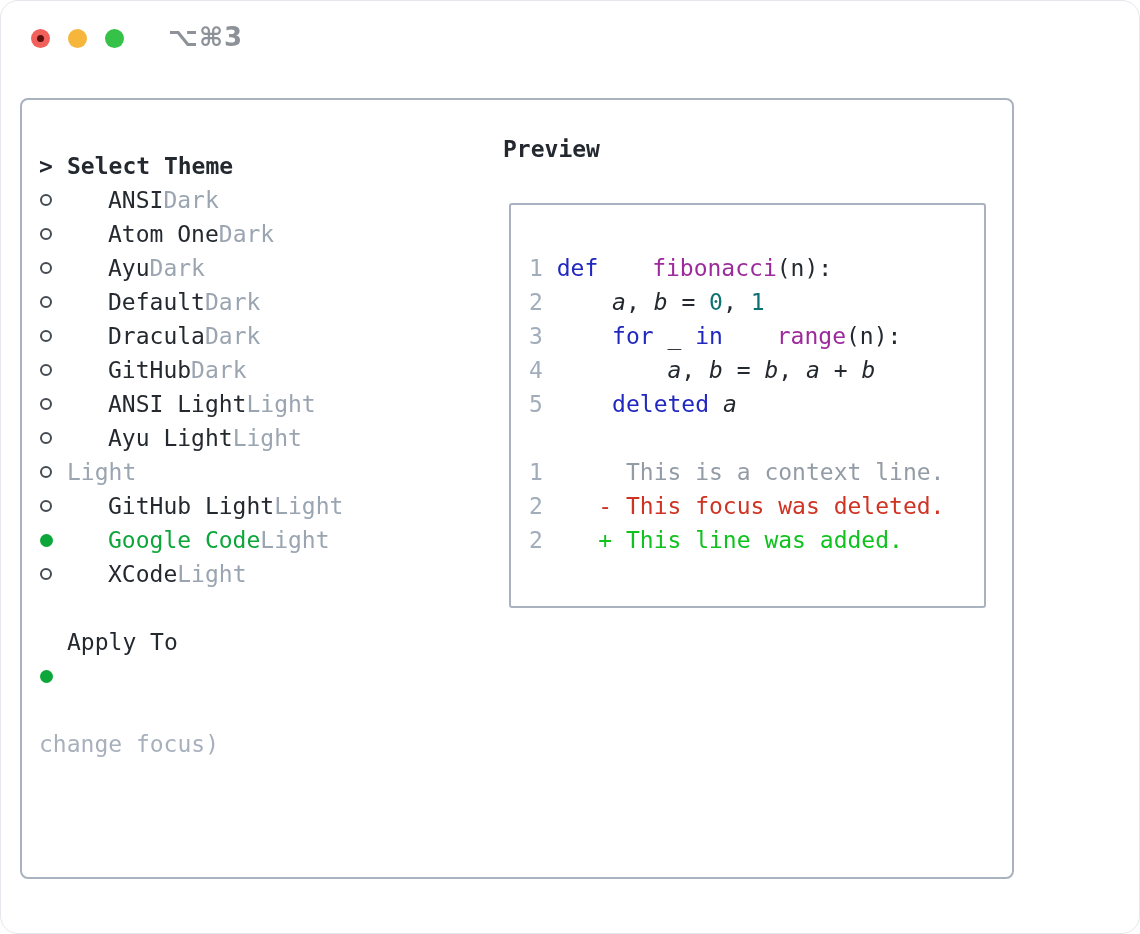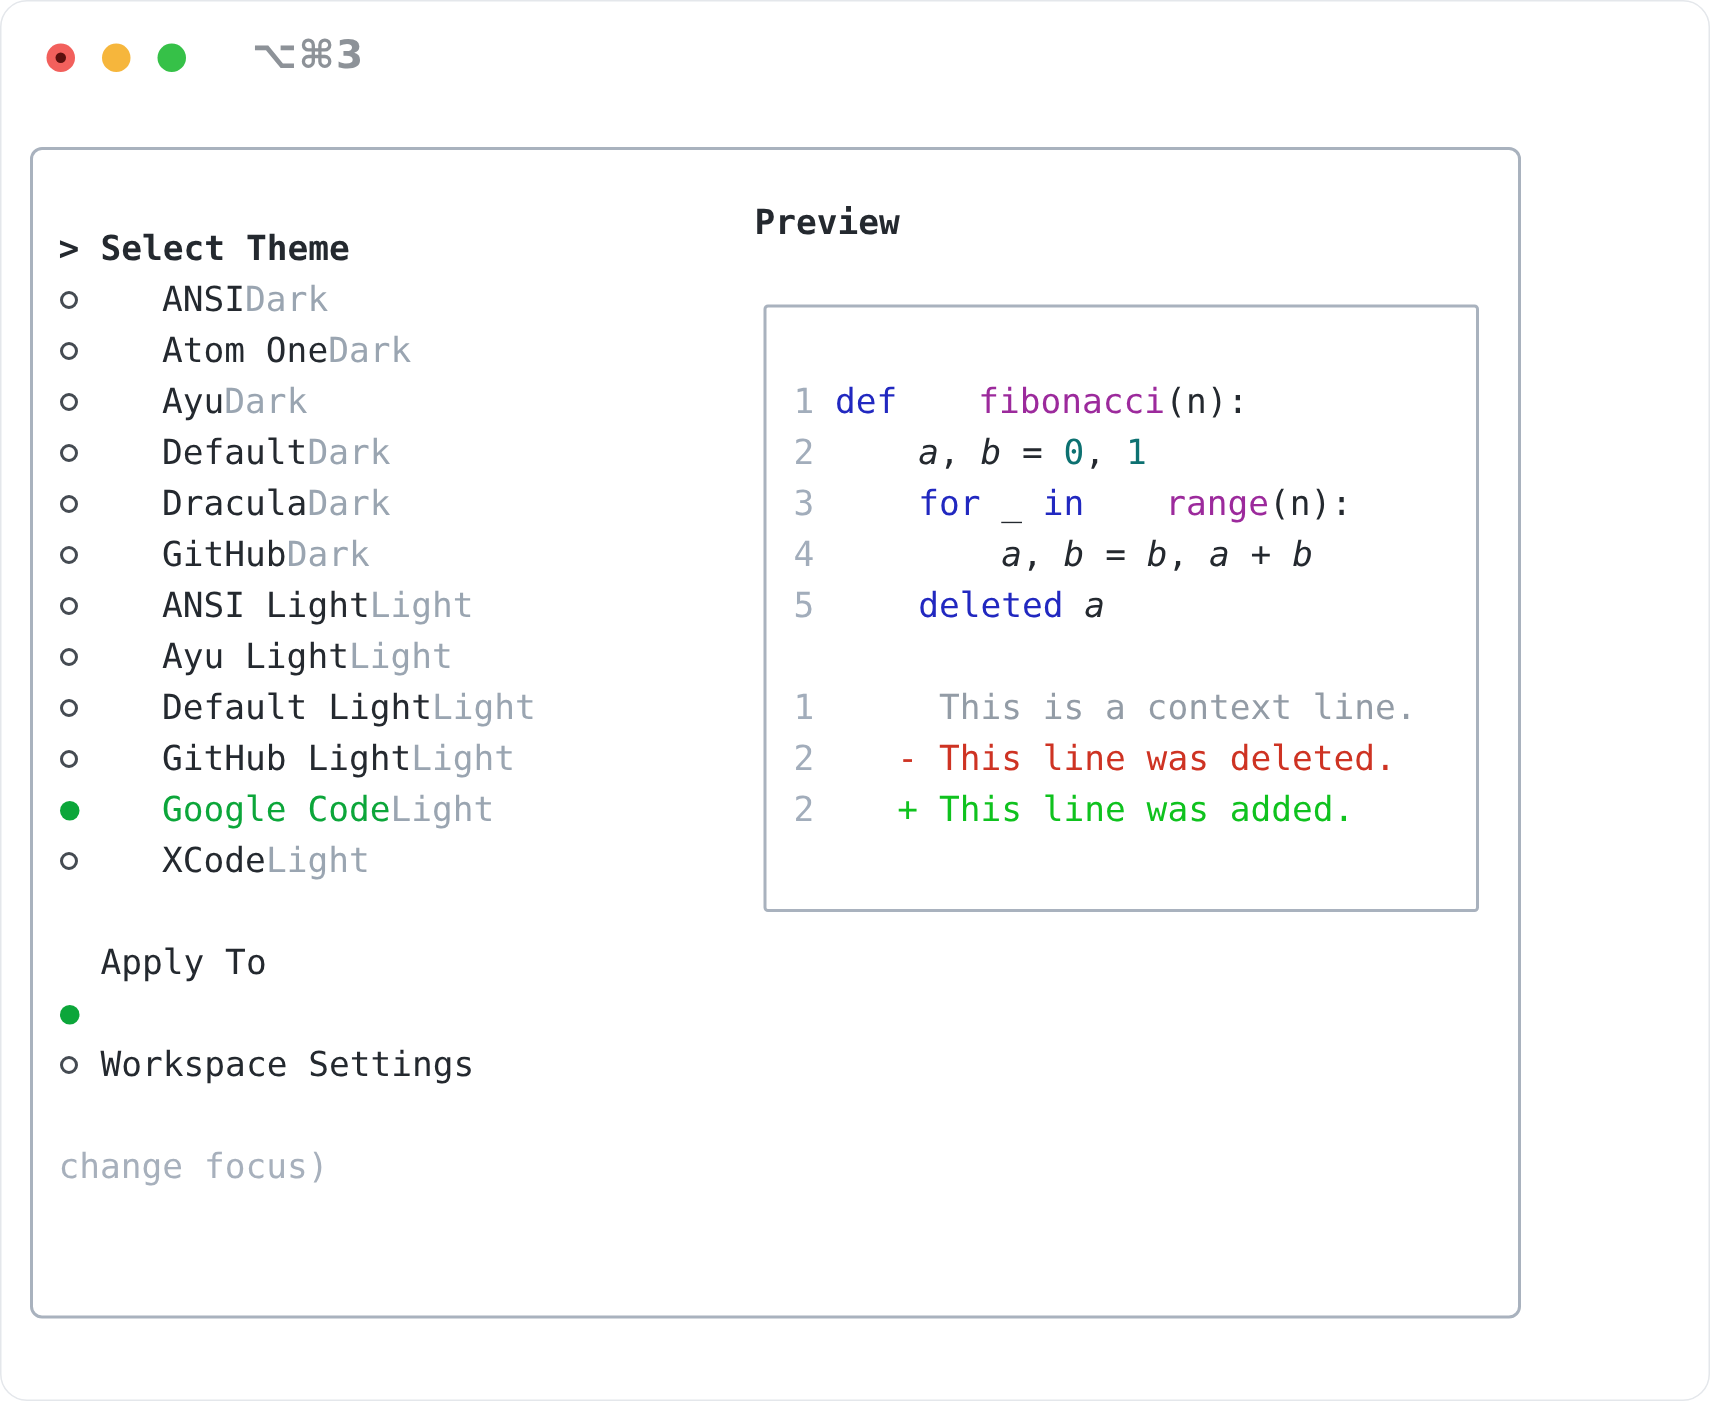--- a/index.html
+++ b/index.html
@@ -86,45 +86,44 @@
       </div>
       <div id="theme-rows">
           <div class="row"><span class="bullet"><span class="circle"></span></span><span class="theme-name">ANSI</span> <span class="theme-variant">Dark</span></div>
           <div class="row"><span class="bullet"><span class="circle"></span></span><span class="theme-name">Atom One</span> <span class="theme-variant">Dark</span></div>
           <div class="row"><span class="bullet"><span class="circle"></span></span><span class="theme-name">Ayu</span> <span class="theme-variant">Dark</span></div>
           <div class="row"><span class="bullet"><span class="circle"></span></span><span class="theme-name">Default</span> <span class="theme-variant">Dark</span></div>
           <div class="row"><span class="bullet"><span class="circle"></span></span><span class="theme-name">Dracula</span> <span class="theme-variant">Dark</span></div>
           <div class="row"><span class="bullet"><span class="circle"></span></span><span class="theme-name">GitHub</span> <span class="theme-variant">Dark</span></div>
           <div class="row"><span class="bullet"><span class="circle"></span></span><span class="theme-name">ANSI Light</span> <span class="theme-variant">Light</span></div>
           <div class="row"><span class="bullet"><span class="circle"></span></span><span class="theme-name">Ayu Light</span> <span class="theme-variant">Light</span></div>
-          <div class="row"><span class="bullet"><span class="circle"></span></span><span class="theme-name">Default Light</span> <span class="theme-variant">Light</span></div>
+          <div class="row"><span class="bullet"><span class="circle"></span></span> <span class="theme-variant">Light</span></div>
           <div class="row"><span class="bullet"><span class="circle"></span></span><span class="theme-name">GitHub Light</span> <span class="theme-variant">Light</span></div>
           <div class="row"><span class="bullet"><span class="circle sel"></span></span><span class="theme-name selgreen">Google Code</span> <span class="theme-variant">Light</span></div>
           <div class="row"><span class="bullet"><span class="circle"></span></span><span class="theme-name">XCode</span> <span class="theme-variant">Light</span></div>
         </div>
       <div class="spacer"></div>
       <div class="row">
         <span class="indent"></span>
         <span>Apply To</span>
       </div>
       <div id="apply-rows">
           <div class="row"><span class="bullet"><span class="circle sel"></span></span></div>
-          <div class="row"><span class="bullet"><span class="circle"></span></span><span class="apply-label">Workspace Settings</span></div>
         </div>
       <div class="spacer"></div>
       <div class="row help">change focus)</div>
     </div>
 
     <div class="preview-title">Preview</div>
     <div class="preview-box" id="preview-box">
         <div class="pline"><span class="lnum">1</span><span class="sg-plain"> </span><span class="sg-keyword">def</span><span class="sg-plain"> </span><span class="sg-function">fibonacci</span><span class="sg-plain">(n):</span></div>
         <div class="pline"><span class="lnum">2</span><span class="sg-plain">     </span><span class="sg-variable">a</span><span class="sg-plain">, </span><span class="sg-variable">b</span><span class="sg-plain"> = </span><span class="sg-literal">0</span><span class="sg-plain">, </span><span class="sg-literal">1</span></div>
         <div class="pline"><span class="lnum">3</span><span class="sg-plain">     </span><span class="sg-keyword">for</span><span class="sg-plain"> _ </span><span class="sg-keyword">in</span><span class="sg-plain"> </span><span class="sg-function">range</span><span class="sg-plain">(n):</span></div>
         <div class="pline"><span class="lnum">4</span><span class="sg-plain">         </span><span class="sg-variable">a</span><span class="sg-plain">, </span><span class="sg-variable">b</span><span class="sg-plain"> = </span><span class="sg-variable">b</span><span class="sg-plain">, </span><span class="sg-variable">a</span><span class="sg-plain"> + </span><span class="sg-variable">b</span></div>
         <div class="pline"><span class="lnum">5</span><span class="sg-plain">     </span><span class="sg-keyword">deleted</span><span class="sg-plain"> </span><span class="sg-variable">a</span></div>
         <div class="pline"></div>
         <div class="pline"><span class="lnum">1</span><span class="sg-context">      This is a context line.</span></div>
-        <div class="pline"><span class="lnum">2</span><span class="sg-deleted">    - This line was deleted.</span></div>
+        <div class="pline"><span class="lnum">2</span><span class="sg-deleted">    - This focus was deleted.</span></div>
         <div class="pline"><span class="lnum">2</span><span class="sg-added">    + This line was added.</span></div>
       </div>
 
   </div>
 </div>
 
 </body></html>

